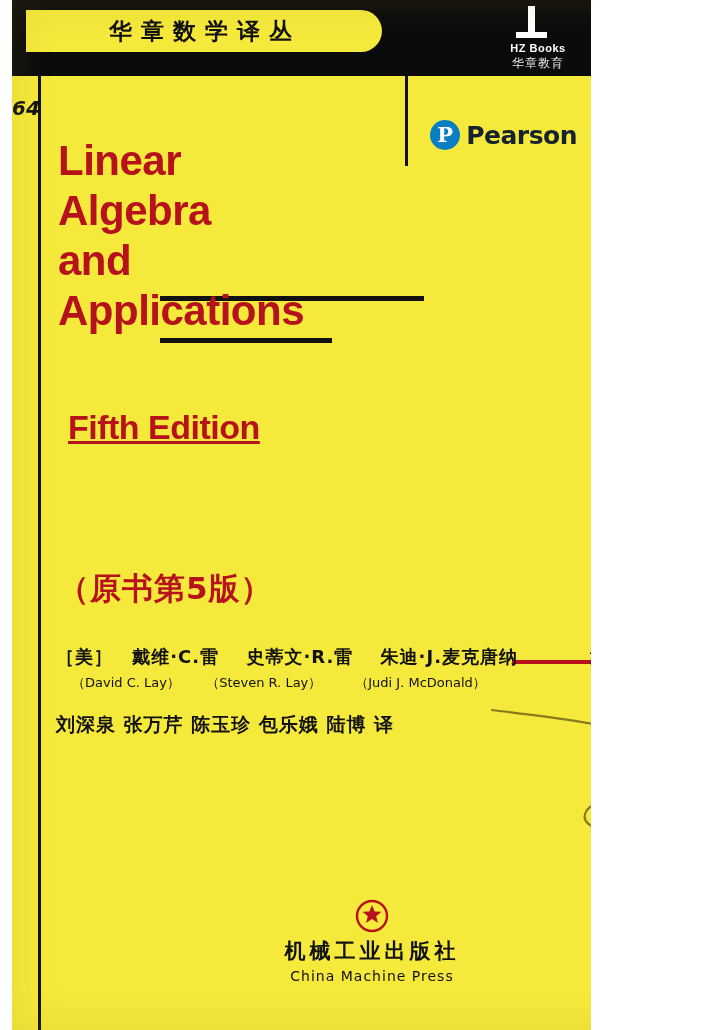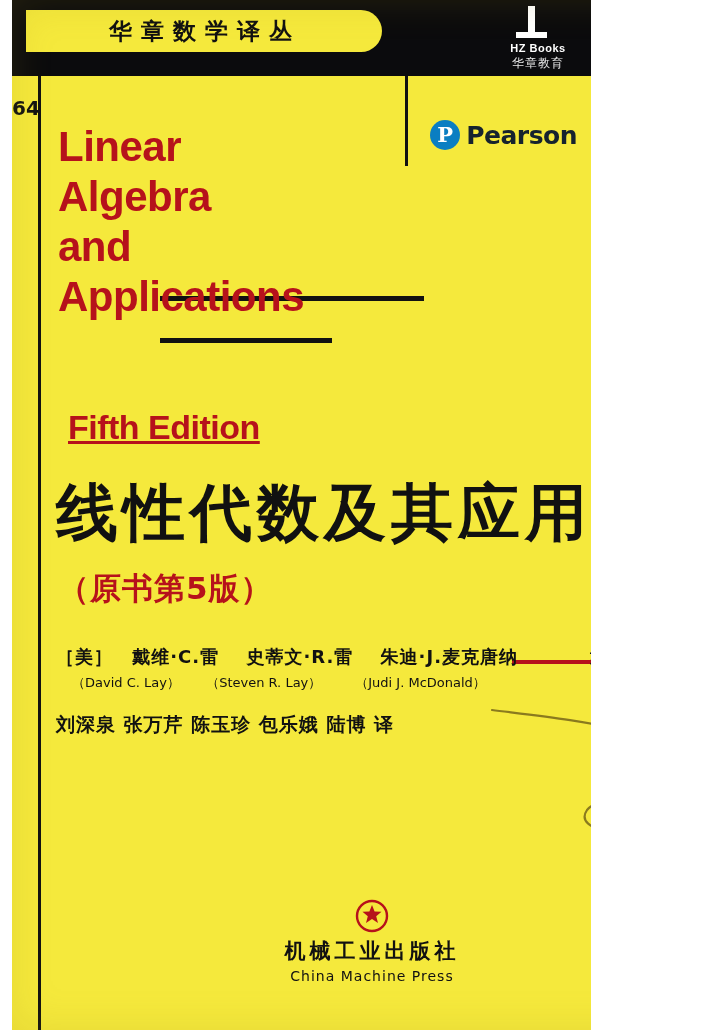--- a/index.html
+++ b/index.html
@@ -91,20 +91,21 @@
   }
   .num-badge {
     position: absolute;
     left: 0px; top: 96px;
     width: 26px;
     font-family: "DejaVu Sans", sans-serif;
     font-size: 20px;
     font-weight: bold;
     color: #111;
     text-align: center;
+    font-style: italic;
   }
   
   .stroke-v {
     position: absolute;
     left: 393px; top: 76px;
     width: 3px; height: 90px;
     background: #111;
   }
   .stroke-h1 {
     position: absolute;
@@ -142,21 +143,21 @@
   .pearson-word {
     font-family: "DejaVu Sans", sans-serif;
     font-size: 25px;
     font-weight: bold;
     color: #16232e;
     letter-spacing: -0.5px;
   }
   
   .en-title {
     position: absolute;
-    left: 46px; top: 122px;
+    left: 46px; top: 136px;
     width: 520px;
     font-family: "Liberation Sans", sans-serif;
     font-size: 42px;
     font-weight: bold;
     color: #b6121b;
     line-height: 50px;
     letter-spacing: -0.5px;
   }
   .en-title .ln { display: block; }
   .en-edition {
@@ -307,21 +308,20 @@
   </div>
 
   <div class="en-title">
     <span class="ln">Linear</span>
     <span class="ln">Algebra</span>
     <span class="ln">and</span>
     <span class="ln">Applications</span>
   </div>
   <div class="en-edition">Fifth Edition</div>
 
-  <div class="cn-title">线性代数及其应用</div>
   <div class="cn-edition">（原书第5版）</div>
 
   <div class="auth-rule"></div>
   <div class="authors-cn">
     <span class="country">［美］</span>
     <span class="a-name">戴维·C.雷</span>
     <span class="a-name">史蒂文·R.雷</span>
     <span class="a-name">朱迪·J.麦克唐纳</span>
   </div>
   <div class="zhu">著</div>

